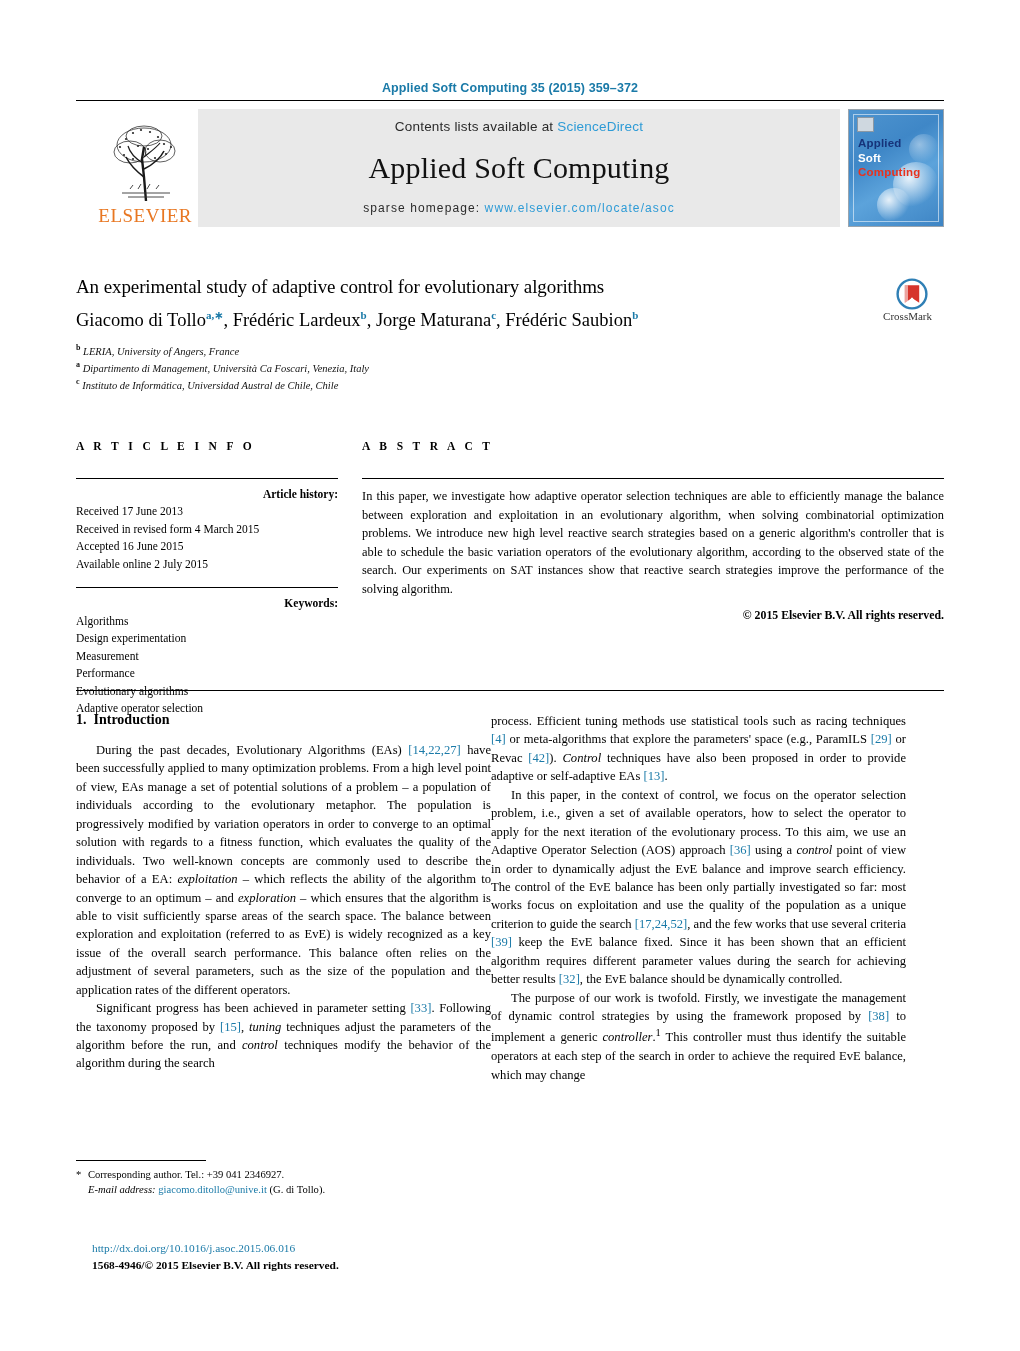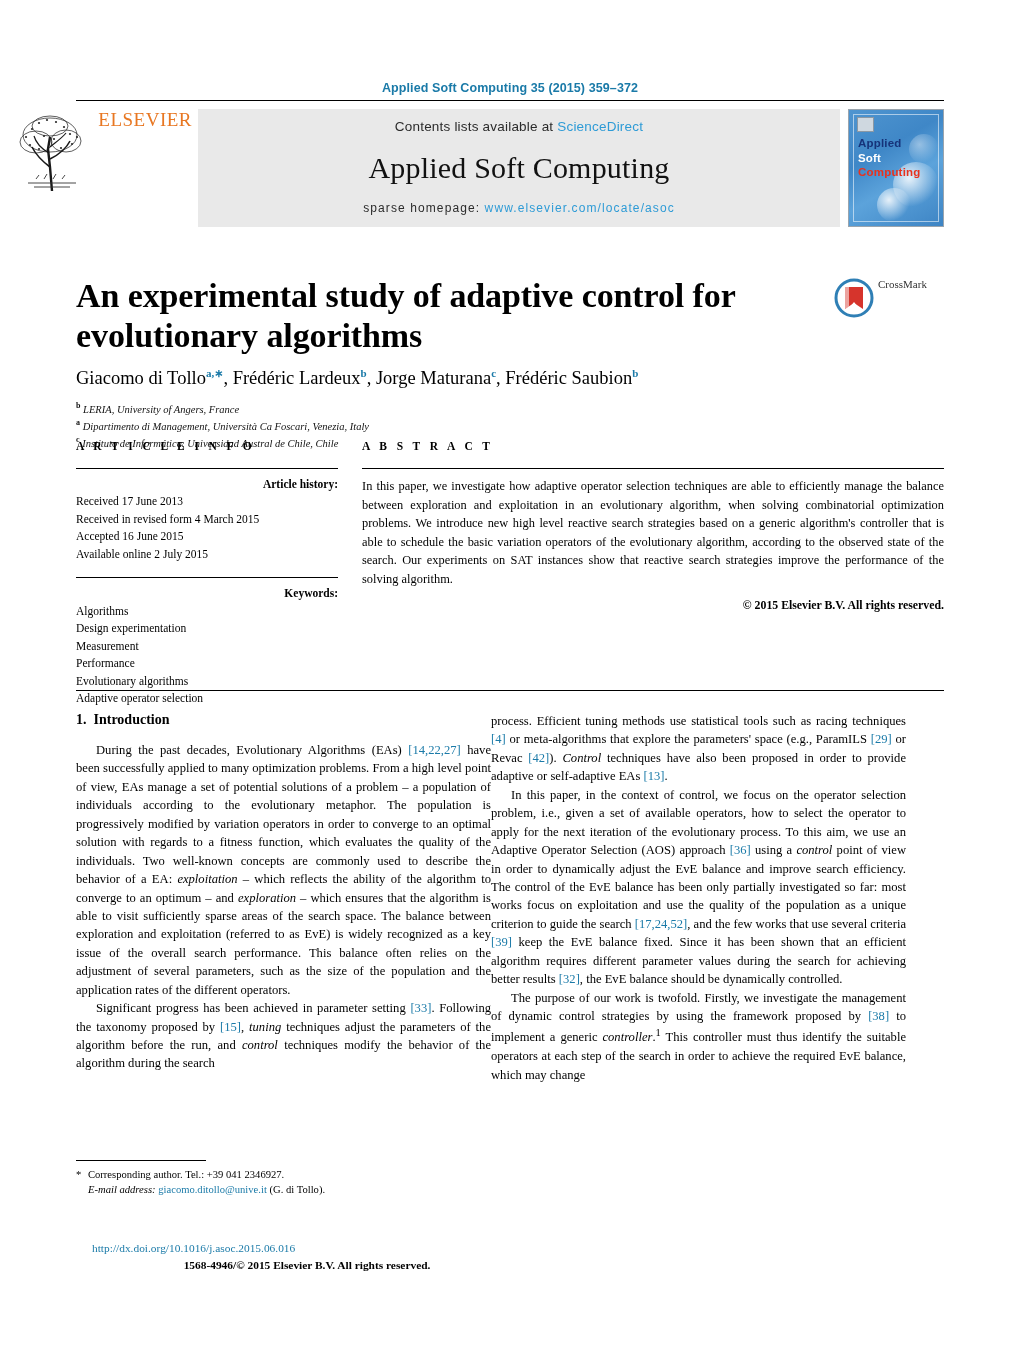--- a/index.html
+++ b/index.html
@@ -45,21 +45,22 @@
     width: 868px;
     border-top: 1.6px solid #000;
     padding-top: 8px;
     display: flex;
     align-items: stretch;
   }
   .elsevier-logo {
     width: 116px;
     flex: 0 0 116px;
     display: flex;
-    align-items: flex-start;
+    flex-direction: column;
+    align-items: flex-end;
     justify-content: flex-end;
     padding-bottom: 2px;
   }
   .tree {
     width: 92px;
     height: 86px;
     position: relative;
   }
   .elsevier-word {
     font-family: "Liberation Serif", serif;
@@ -152,36 +153,37 @@
 
   
   .title-block {
     position: absolute;
     top: 276px;
     left: 76px;
     width: 868px;
   }
   .paper-title {
     font-family: "Liberation Serif", serif;
-    font-size: 34px;
-    font-weight: bold;
+    font-size: 19px;
+    font-weight: normal;
     color: #000;
     margin: 0;
     padding-right: 110px;
     line-height: 1.18;
     letter-spacing: -.1px;
   }
   .crossmark {
     position: absolute;
     top: 2px;
-    right: 0;
+    right: 12px;
     width: 110px;
     height: 44px;
     display: flex;
-    align-items: flex-start;
+    align-items: flex-end;
+    flex-direction: column;
   }
   .crossmark-text {
     font-family: "Liberation Serif", serif;
     font-size: 11px;
     color: #333;
     margin-left: 4px;
   }
   .authors {
     font-family: "Liberation Serif", serif;
     font-size: 18.5px;
@@ -223,21 +225,21 @@
   .col-abstract {
     flex: 1 1 auto;
     margin-left: 24px;
   }
   .sec-head {
     font-family: "Liberation Serif", serif;
     font-weight: bold;
     font-size: 11.5px;
     letter-spacing: 3.4px;
     color: #000;
-    margin-bottom: 16px;
+    margin-bottom: 26px;
   }
   .rule {
     border-top: 1.6px solid #000;
   }
   .info-group {
     padding-top: 7px;
     font-family: "Liberation Serif", serif;
     font-size: 11.5px;
     line-height: 1.52;
   }
@@ -348,21 +350,20 @@
     width: 430px;
     font-family: "Liberation Serif", serif;
     font-size: 11.4px;
     line-height: 1.45;
   }
   .doi-block .doi {
     color: #1a7aa8;
   }
   .issn {
     font-weight: bold;
-    text-align: center;
   }
 </style>
 </head>
 <body>
 
 <div class="page">
 
   <div class="running-head">Applied Soft Computing 35 (2015) 359–372</div>
 
   <div class="masthead">

